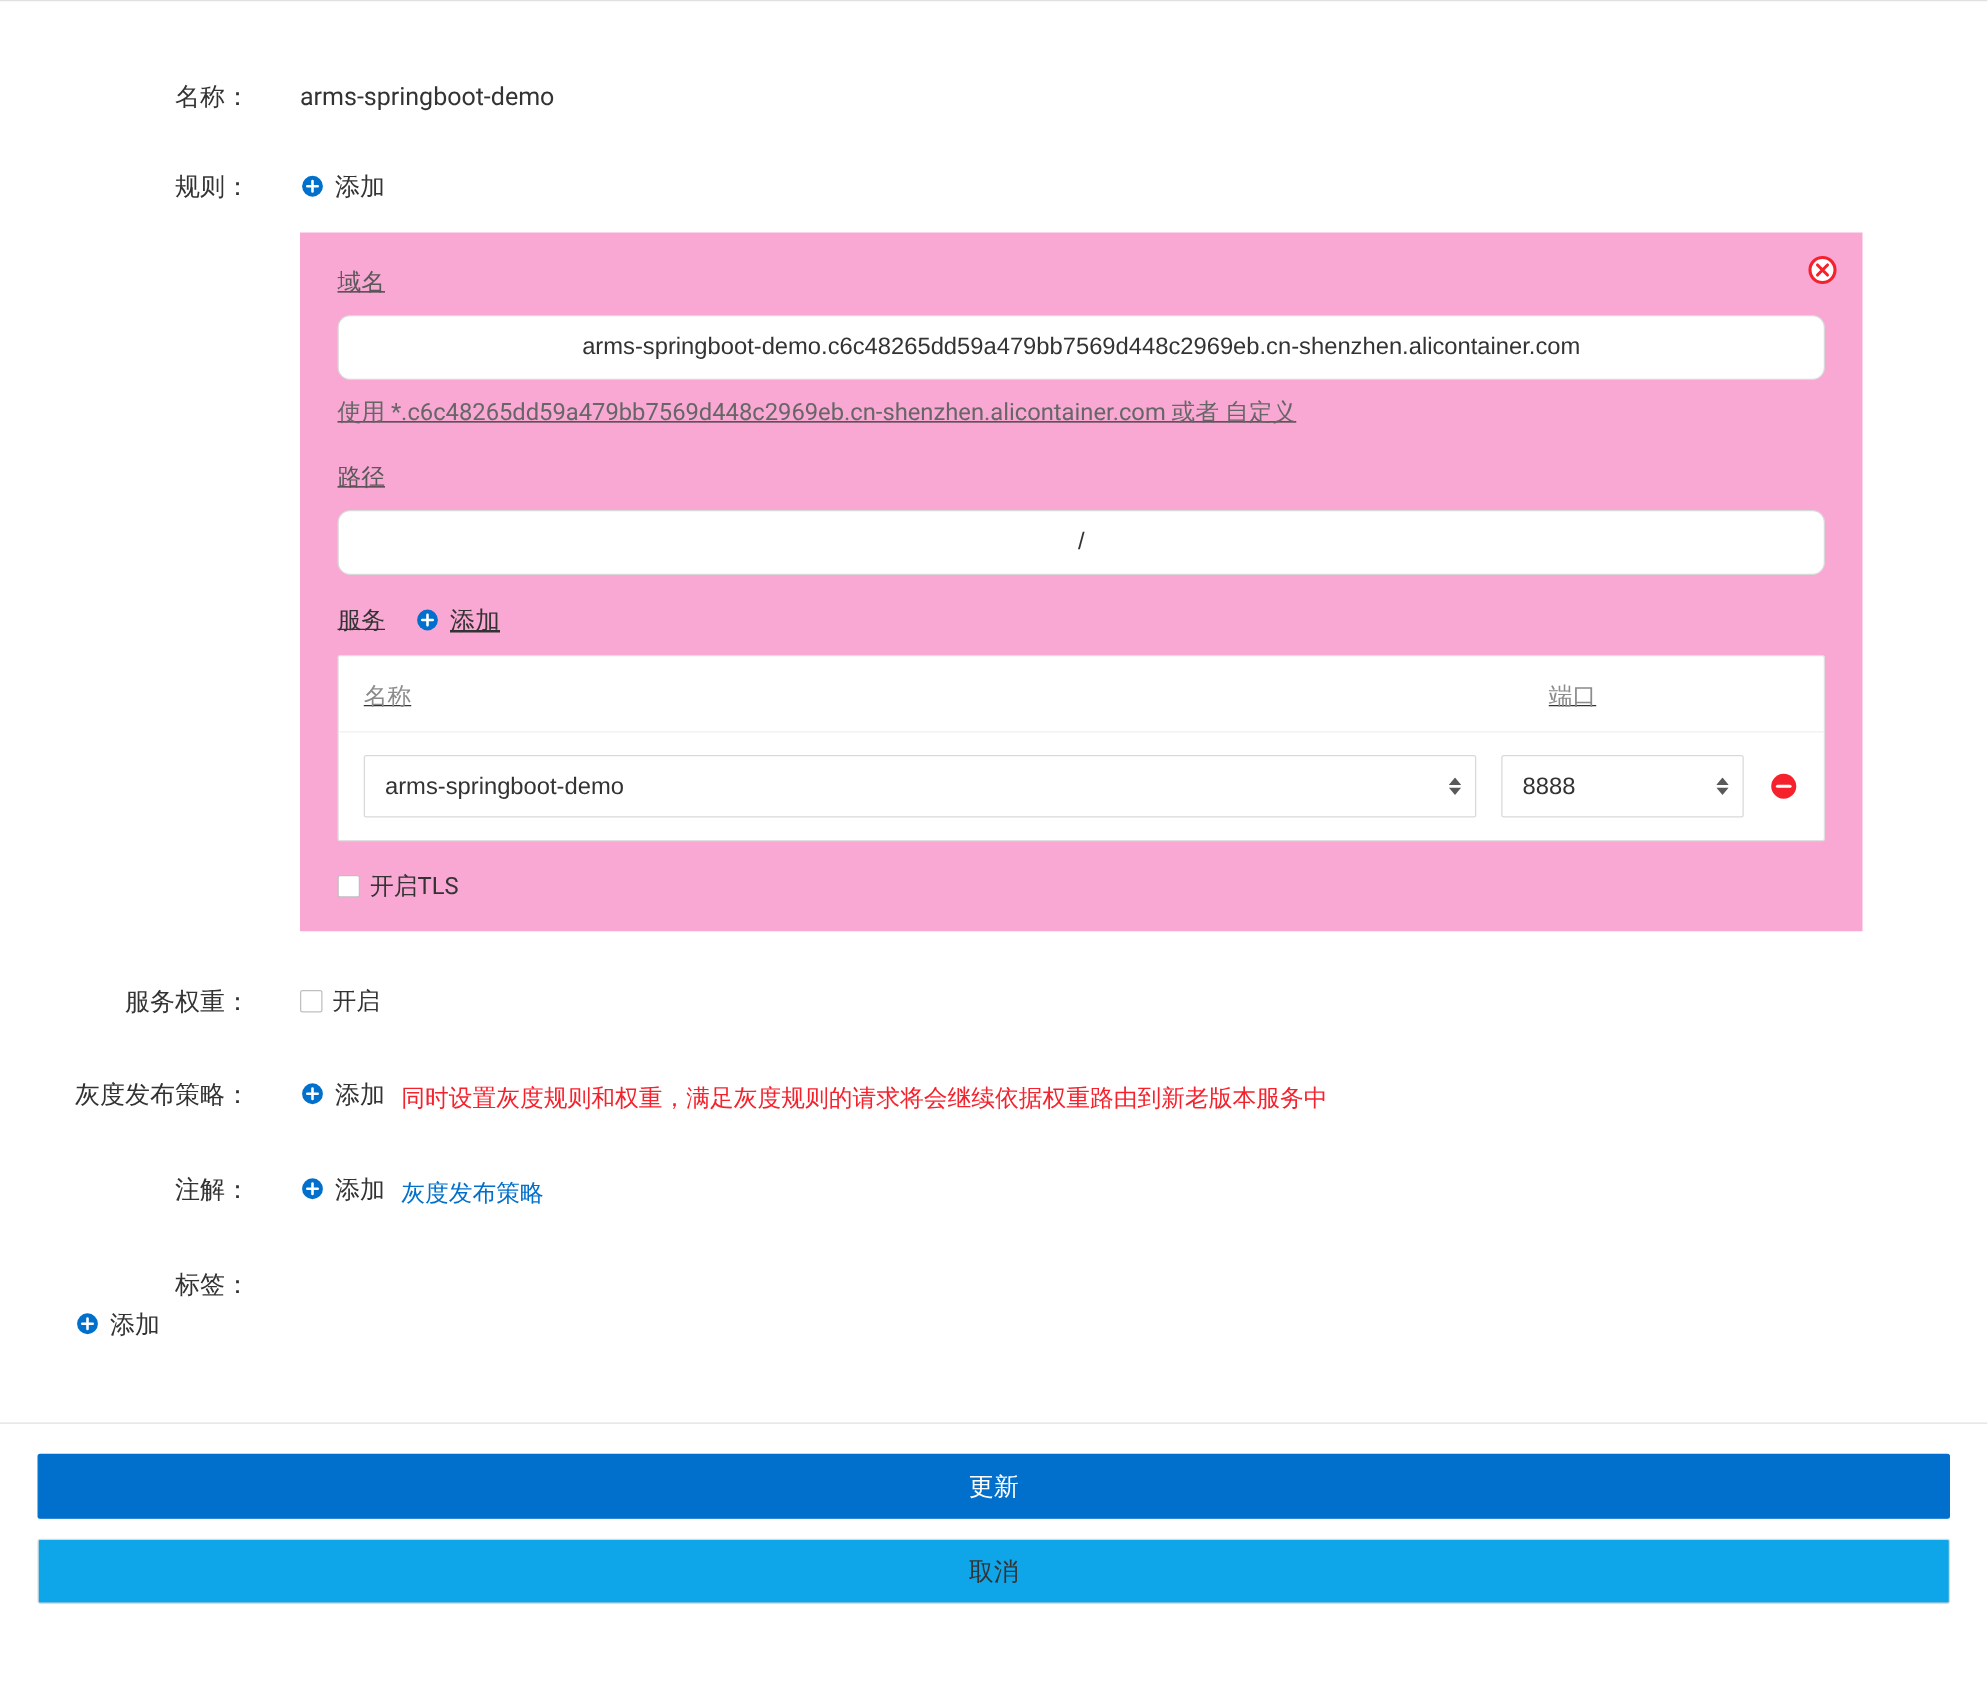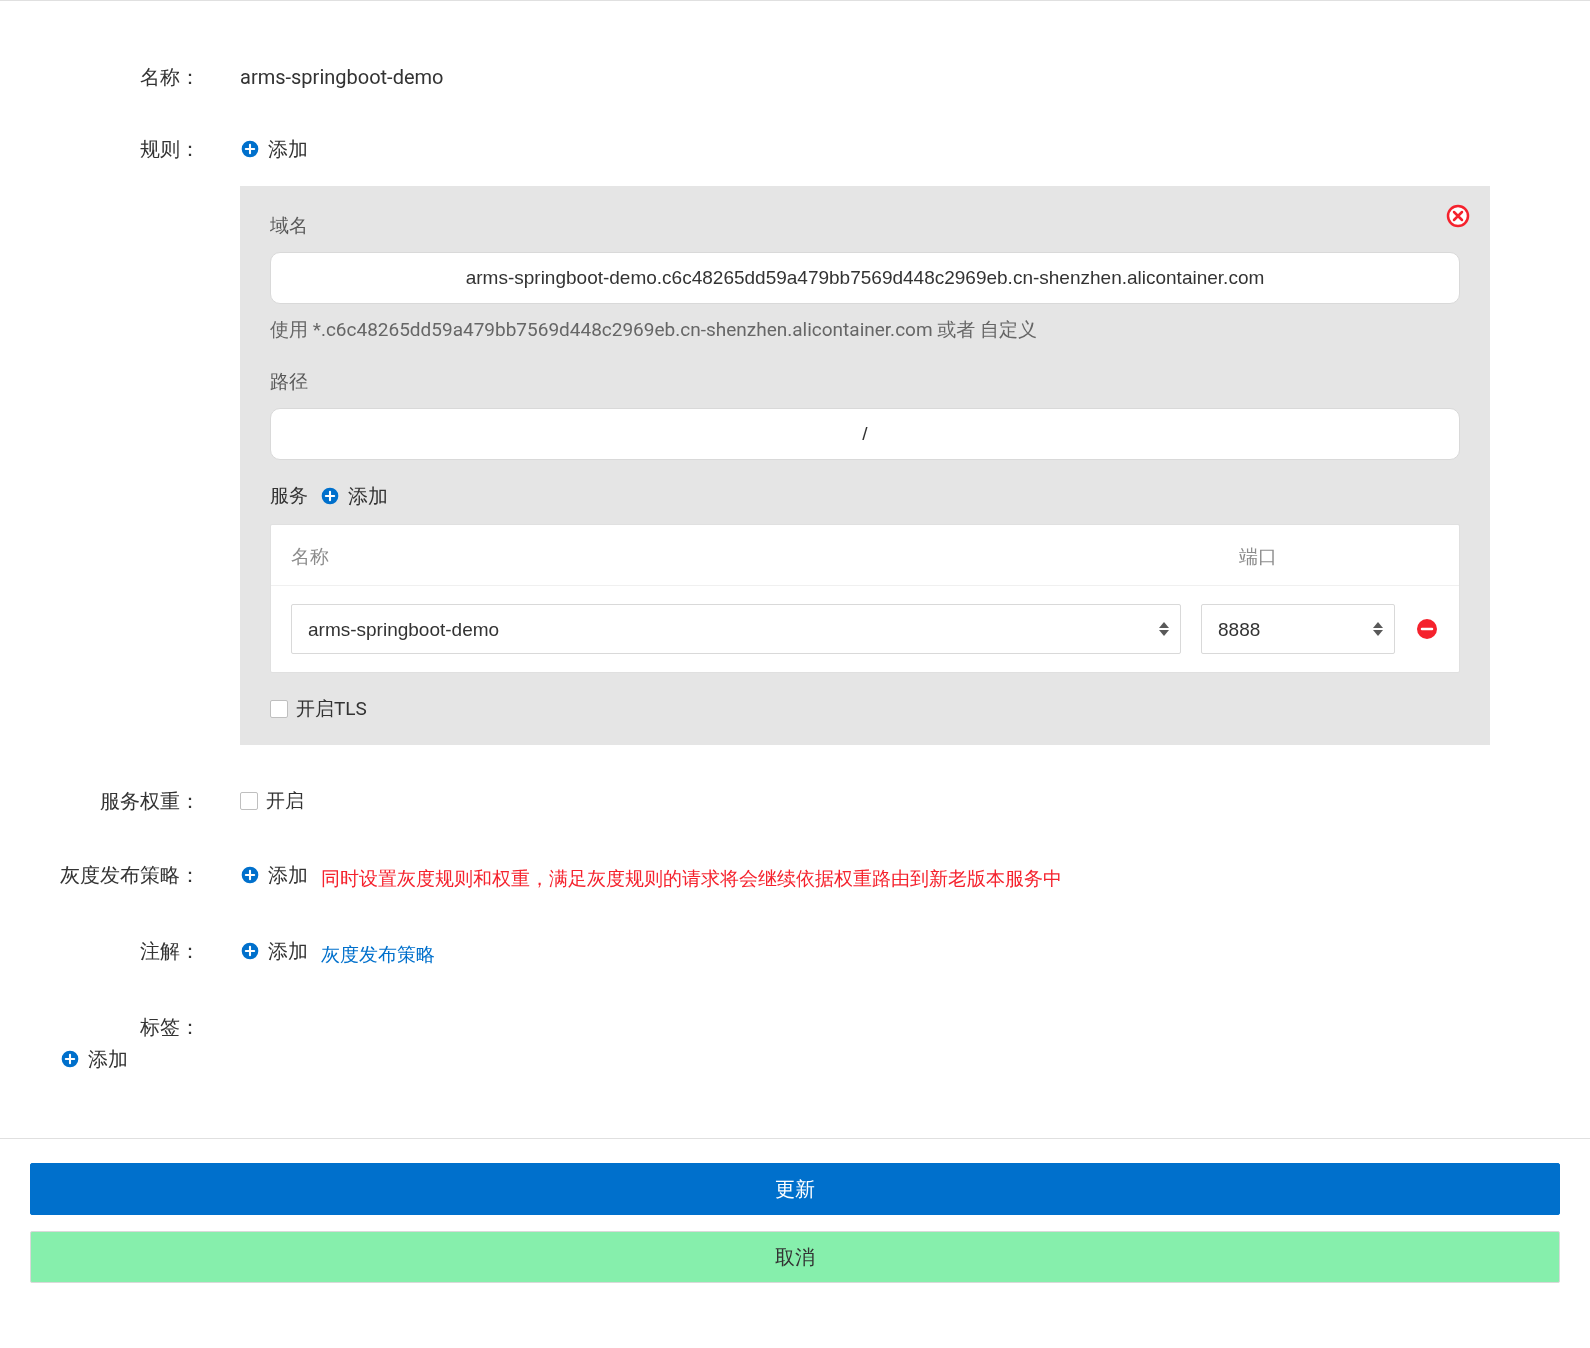--- a/index.html
+++ b/index.html
@@ -54,24 +54,25 @@
       height: 20px;
       display: inline-flex;
       align-items: center;
       justify-content: center;
     }
     .add-icon svg {
       width: 20px;
       height: 20px;
     }
     .rule-panel {
-      background: #e5e5e5;
+      background: #f9a8d4;
       margin-top: 18px;
       padding: 24px 30px 18px 30px;
       position: relative;
+      text-decoration: underline;
     }
     .panel-delete {
       position: absolute;
       top: 18px;
       right: 20px;
       cursor: pointer;
       width: 24px;
       height: 24px;
     }
     .panel-delete svg {
@@ -98,21 +99,21 @@
       font-size: 19px;
       color: #666;
       margin-top: 10px;
     }
     .field-group {
       margin-bottom: 20px;
     }
     .service-header {
       display: flex;
       align-items: center;
-      gap: 12px;
+      gap: 24px;
       margin-bottom: 12px;
     }
     .service-label-text {
       font-size: 19px;
       color: #333;
     }
     .service-table {
       background: #fff;
       border: 1px solid #e0e0e0;
       border-radius: 2px;
@@ -240,21 +241,21 @@
       border-radius: 2px;
       cursor: pointer;
       border: 1px solid transparent;
     }
     .btn-primary {
       background: #0070cc;
       color: #fff;
       border-color: #0070cc;
     }
     .btn-default {
-      background: #86efac;
+      background: #0ea5e9;
       color: #333;
       border-color: #d9d9d9;
     }
   </style>
 </head>
 <body>
 
 <div class="page">
   <div class="top-border"></div>
 

